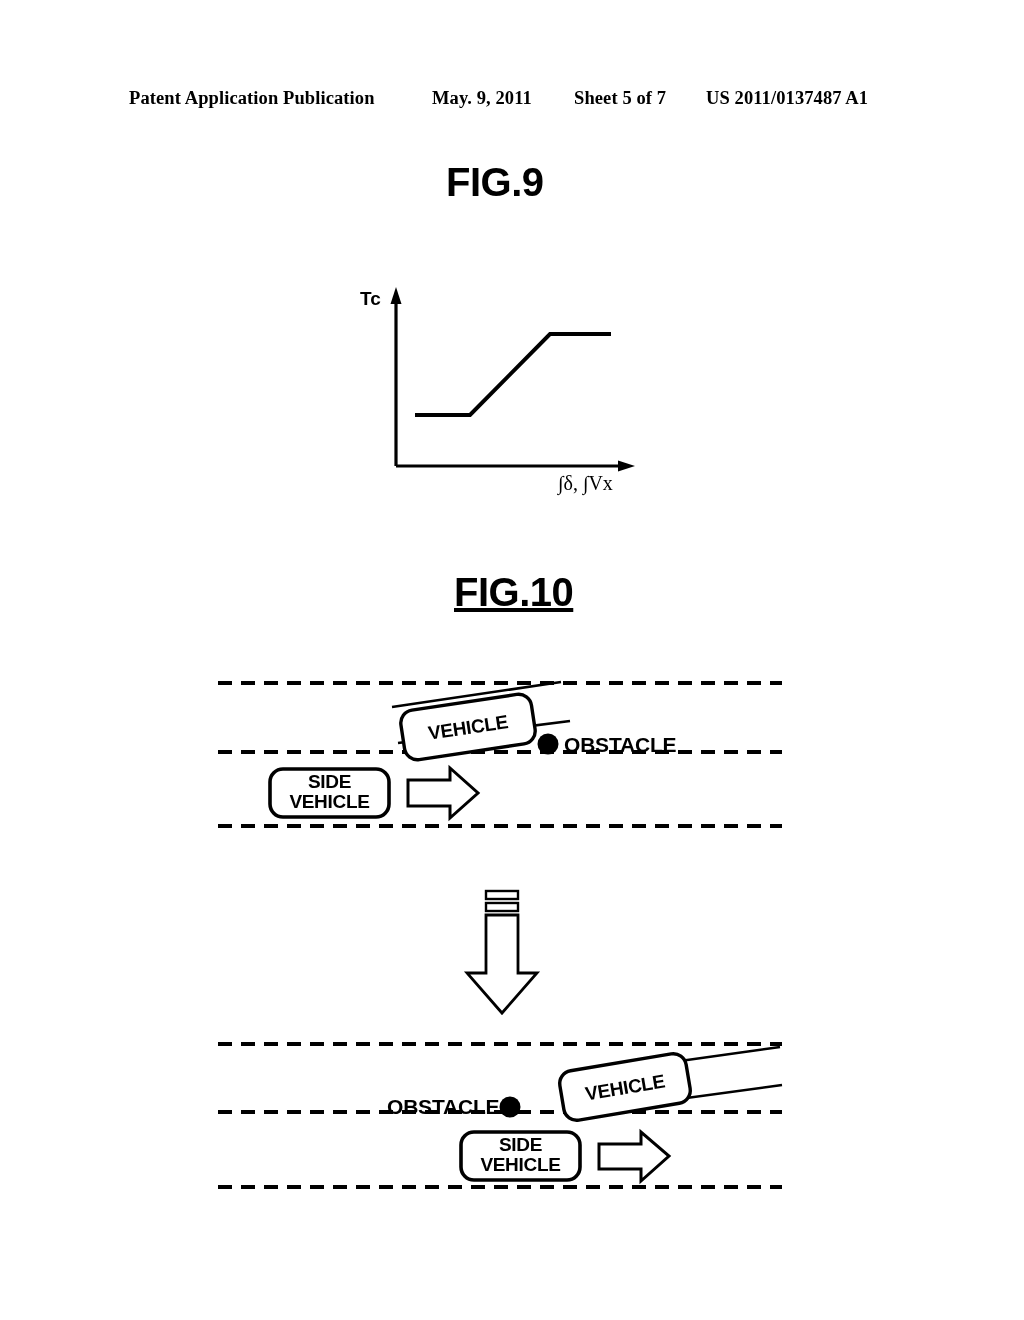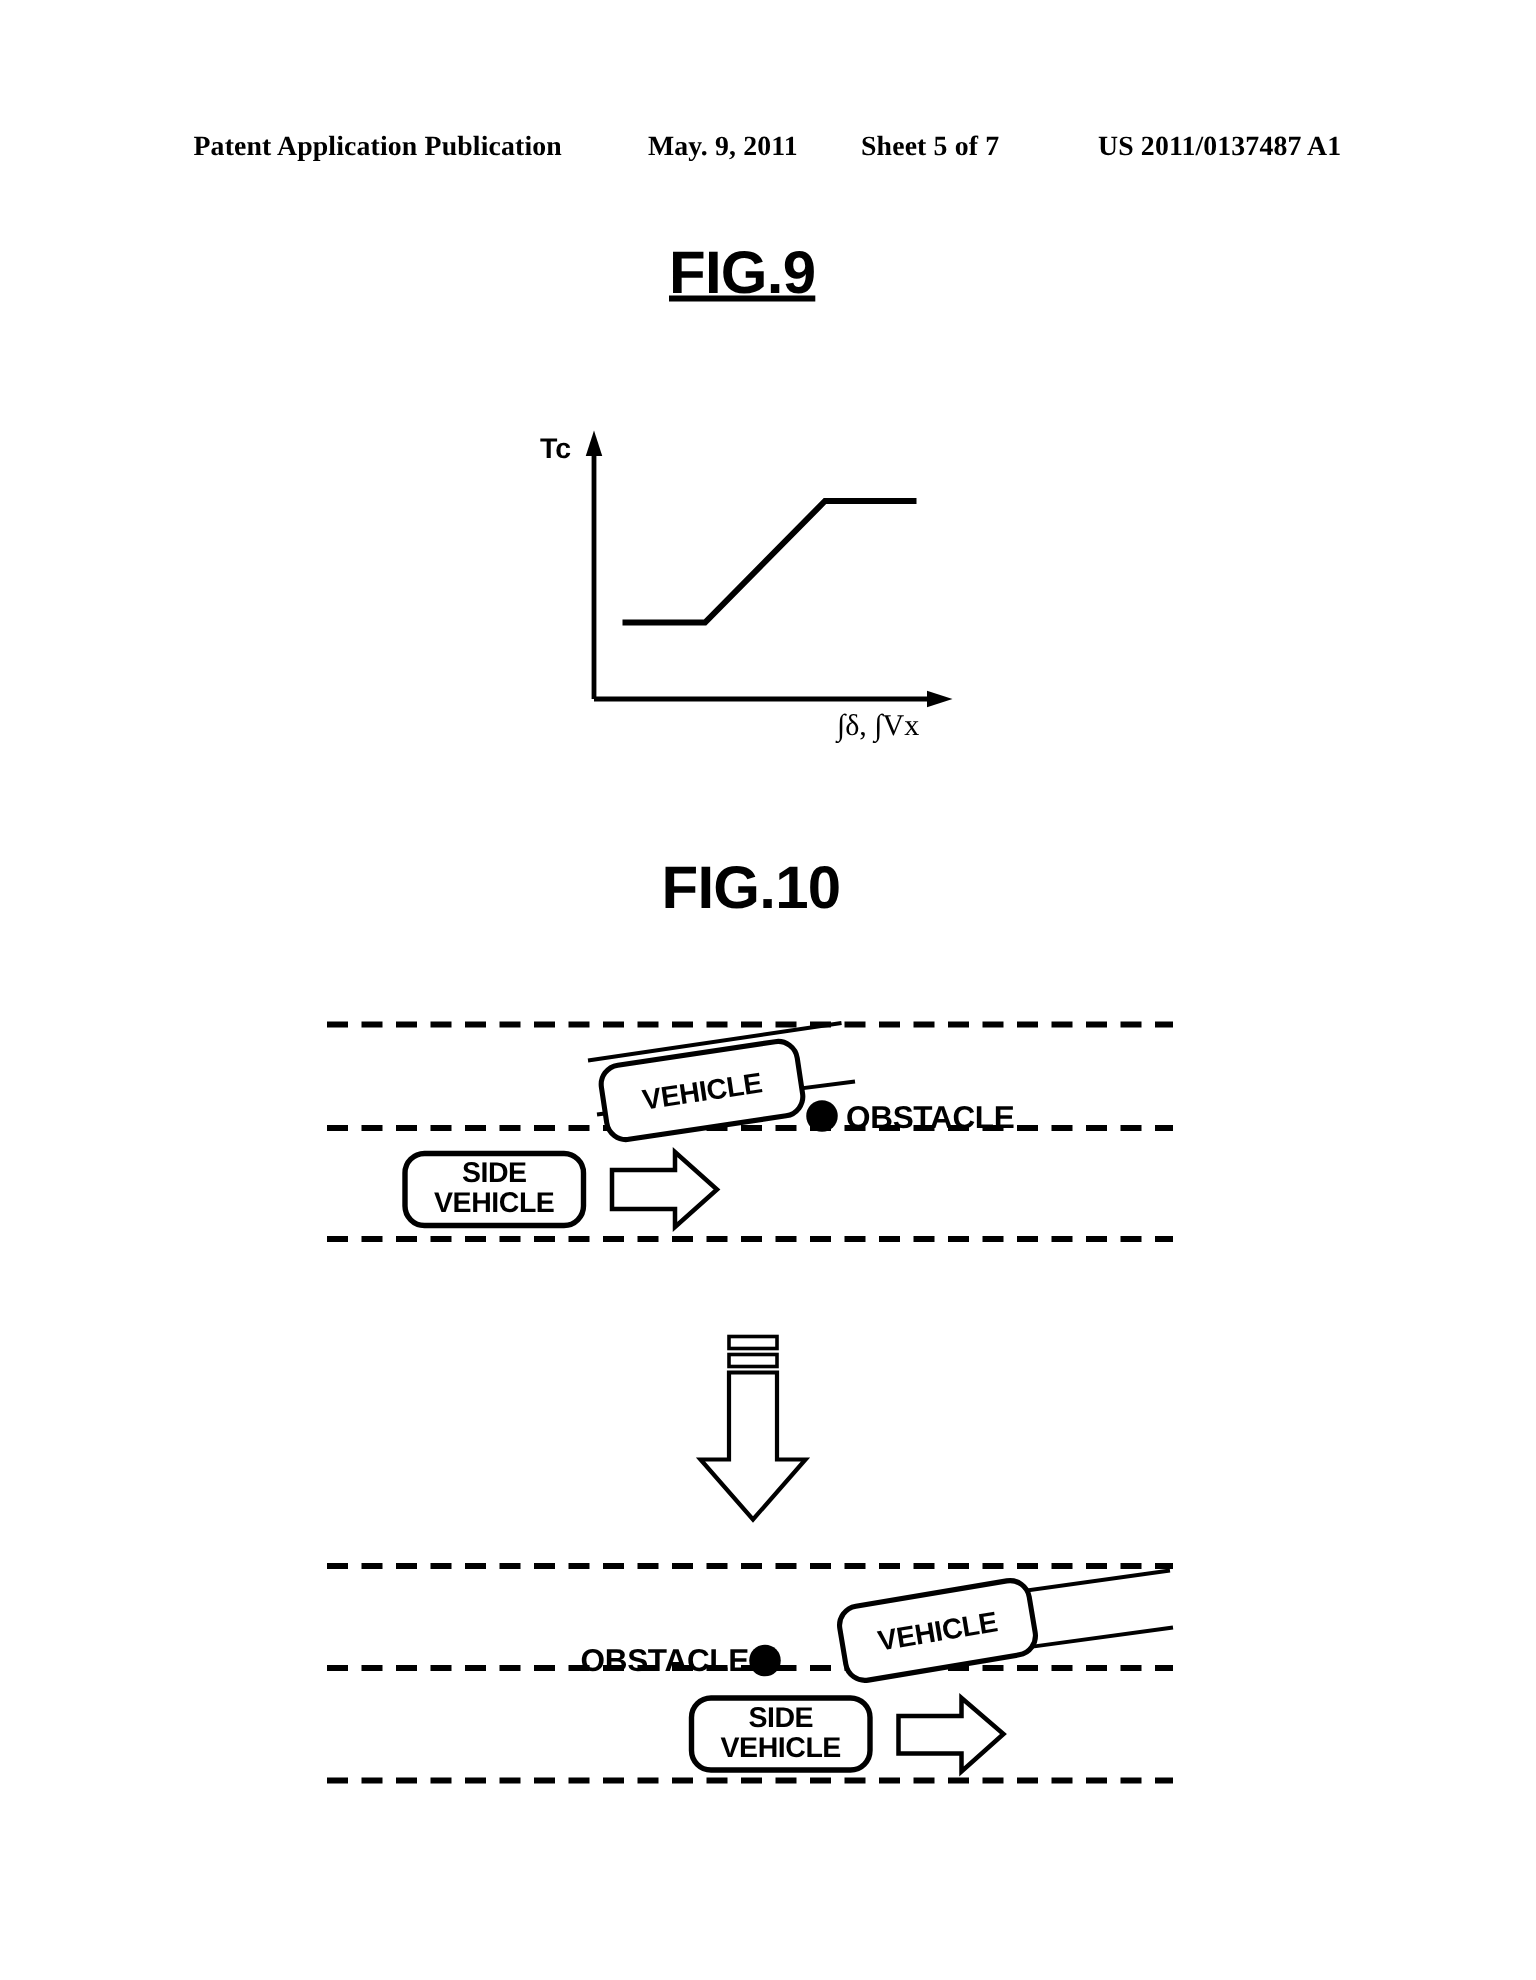--- a/index.html
+++ b/index.html
@@ -40,35 +40,34 @@
     position: absolute;
     left: 432px;
   }
   .hdr-sheet {
     position: absolute;
     left: 574px;
   }
   .hdr-docnum {
     position: absolute;
     left: 706px;
-    margin-left: 26px;
   }
 
   
   .fig-title {
     position: absolute;
     font-family: "Liberation Sans", sans-serif;
     font-weight: bold;
     font-size: 40px;
     letter-spacing: -0.5px;
     color: #000;
     white-space: nowrap;
   }
-  #fig9-title { left: 446px; top: 160px; text-decoration: underline; }
-  #fig10-title { left: 441px; top: 570px; }
+  #fig9-title { left: 446px; top: 160px; }
+  #fig10-title { left: 454px; top: 570px; text-decoration: underline; }
 
   
   .fig-svg {
     position: absolute;
     display: block;
   }
   #fig9-svg  { left: 330px;  top: 265px;  width: 340px; height: 235px; }
   #fig10-svg { left: 180px;  top: 655px;  width: 660px; height: 565px; }
 
   svg text {

